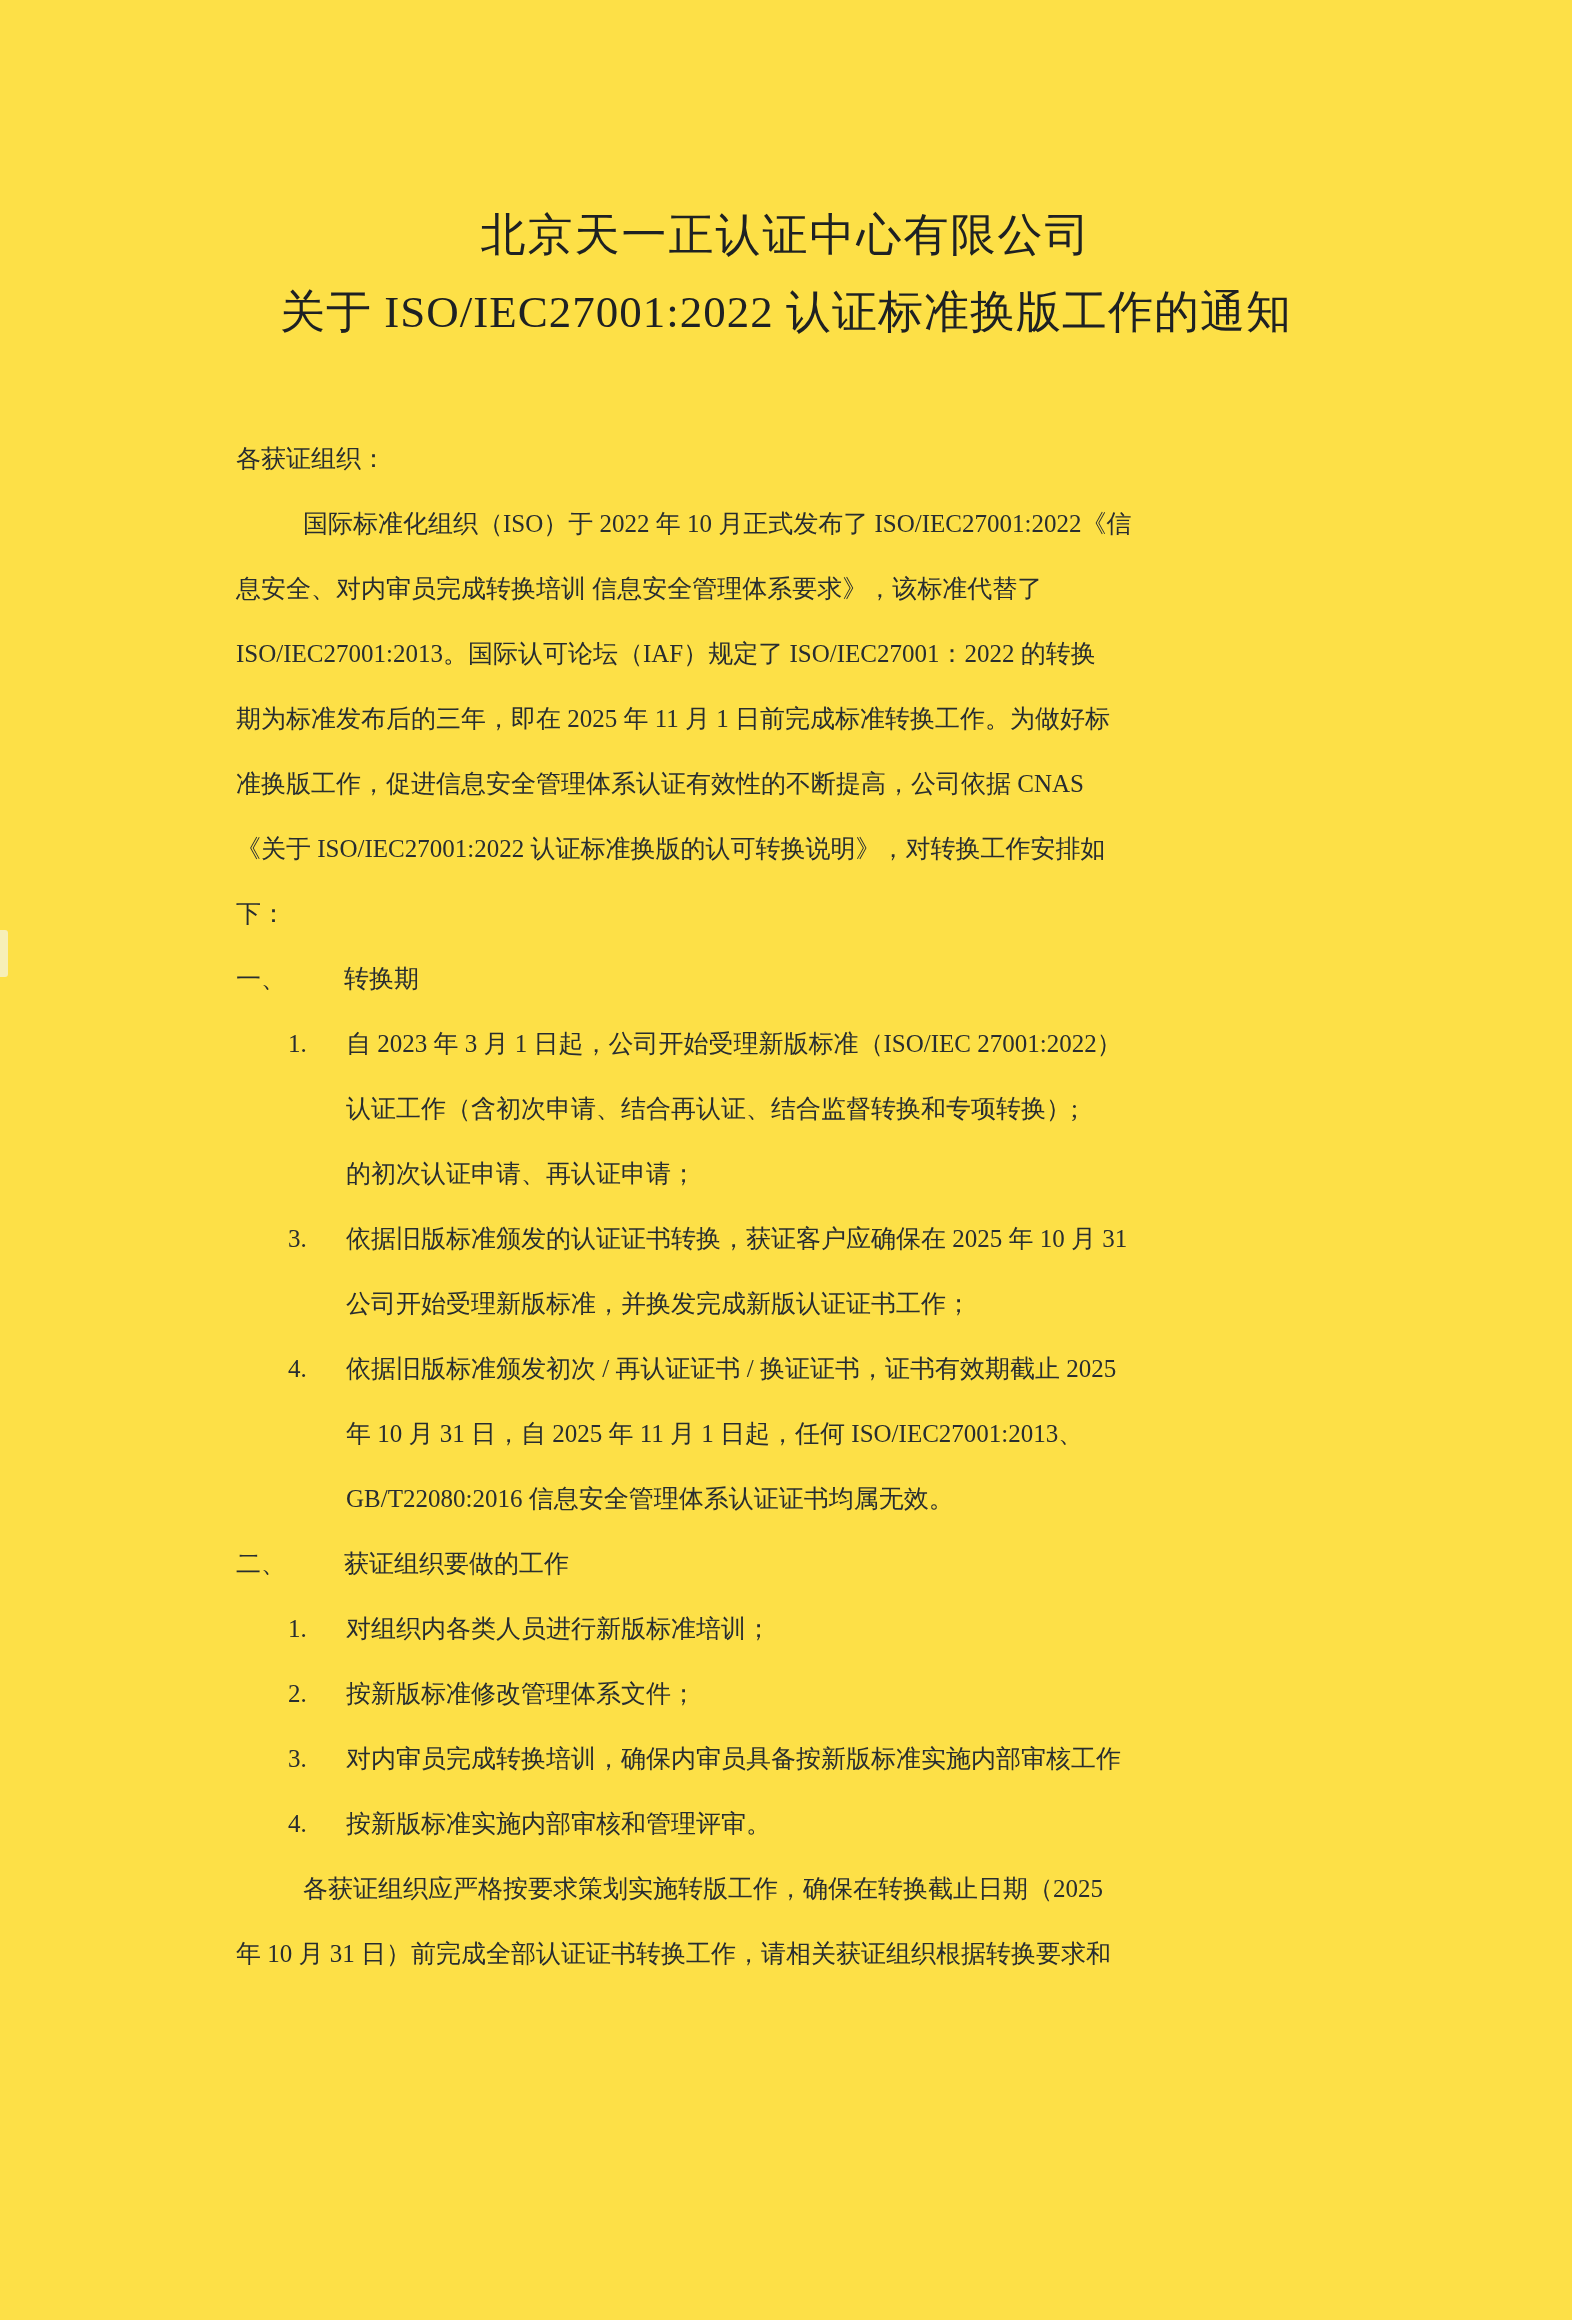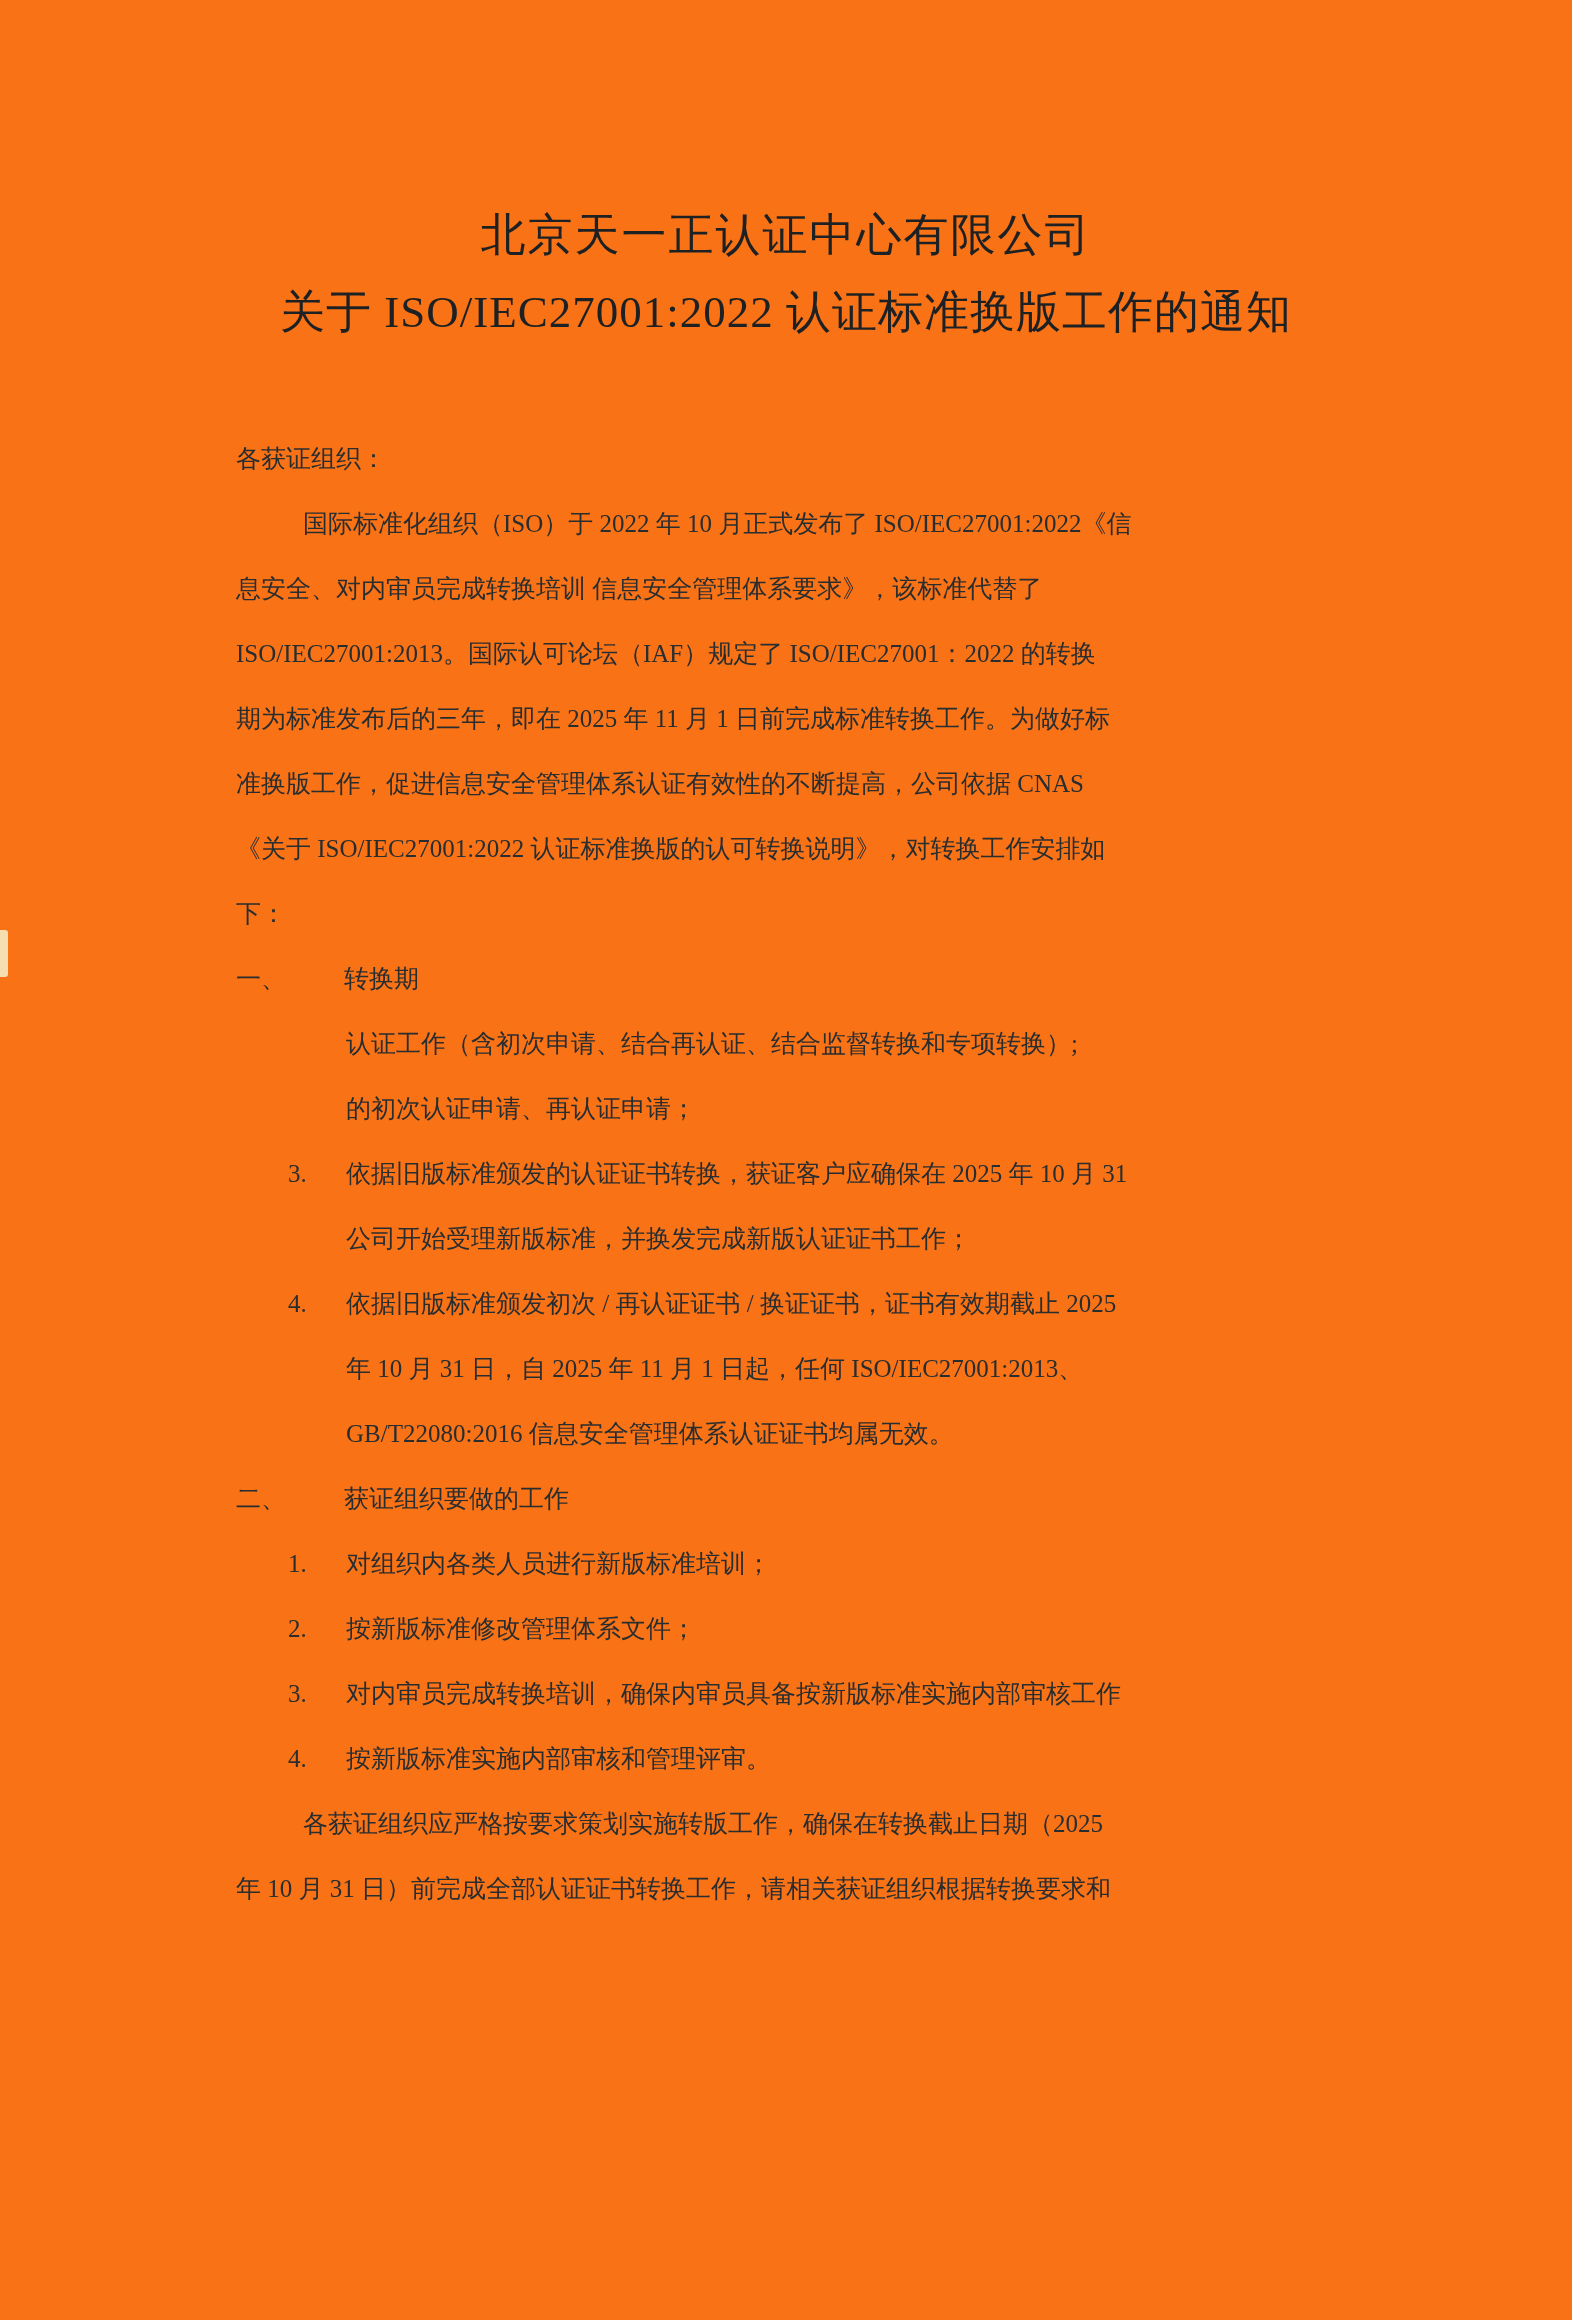--- a/index.html
+++ b/index.html
@@ -5,21 +5,21 @@
   html, body {
     margin: 0;
     padding: 0;
     background: #e8e8e8;
   }
   .page {
     position: relative;
     width: 1572px;
     height: 2321px;
     margin: 0 auto;
-    background: #f97316;
+    background: #fde047;
     overflow: hidden;
     font-family: "Liberation Serif", "DejaVu Serif", serif;
     color: #272b2d;
   }
   .doc-title {
     position: absolute;
     top: 205px;
     left: 0;
     width: 100%;
     margin: 0;
@@ -94,20 +94,21 @@
   <div class="doc-body" id="doc-body">
       <div class="line plain"><span>各获证组织：</span></div>
       <div class="line first"><span>国际标准化组织（ISO）于 2022 年 10 月正式发布了 ISO/IEC27001:2022《信</span></div>
       <div class="line plain"><span>息安全、对内审员完成转换培训  信息安全管理体系要求》，该标准代替了</span></div>
       <div class="line plain"><span>ISO/IEC27001:2013。国际认可论坛（IAF）规定了 ISO/IEC27001：2022 的转换</span></div>
       <div class="line plain"><span>期为标准发布后的三年，即在 2025 年 11 月 1 日前完成标准转换工作。为做好标</span></div>
       <div class="line plain"><span>准换版工作，促进信息安全管理体系认证有效性的不断提高，公司依据 CNAS</span></div>
       <div class="line plain"><span>《关于 ISO/IEC27001:2022 认证标准换版的认可转换说明》，对转换工作安排如</span></div>
       <div class="line plain"><span>下：</span></div>
       <div class="line section"><span class="ln-num">一、</span><span>转换期</span></div>
+      <div class="line num"><span class="ln-num">1.</span><span>自 2023 年 3 月 1 日起，公司开始受理新版标准（ISO/IEC 27001:2022）</span></div>
       <div class="line hang"><span>认证工作（含初次申请、结合再认证、结合监督转换和专项转换）;</span></div>
       <div class="line hang"><span>的初次认证申请、再认证申请；</span></div>
       <div class="line num"><span class="ln-num">3.</span><span>依据旧版标准颁发的认证证书转换，获证客户应确保在 2025 年 10 月 31</span></div>
       <div class="line hang"><span>公司开始受理新版标准，并换发完成新版认证证书工作；</span></div>
       <div class="line num"><span class="ln-num">4.</span><span>依据旧版标准颁发初次 / 再认证证书 / 换证证书，证书有效期截止 2025</span></div>
       <div class="line hang"><span>年 10 月 31 日，自 2025 年 11 月 1 日起，任何 ISO/IEC27001:2013、</span></div>
       <div class="line hang"><span>GB/T22080:2016 信息安全管理体系认证证书均属无效。</span></div>
       <div class="line section"><span class="ln-num">二、</span><span>获证组织要做的工作</span></div>
       <div class="line num"><span class="ln-num">1.</span><span>对组织内各类人员进行新版标准培训；</span></div>
       <div class="line num"><span class="ln-num">2.</span><span>按新版标准修改管理体系文件；</span></div>

